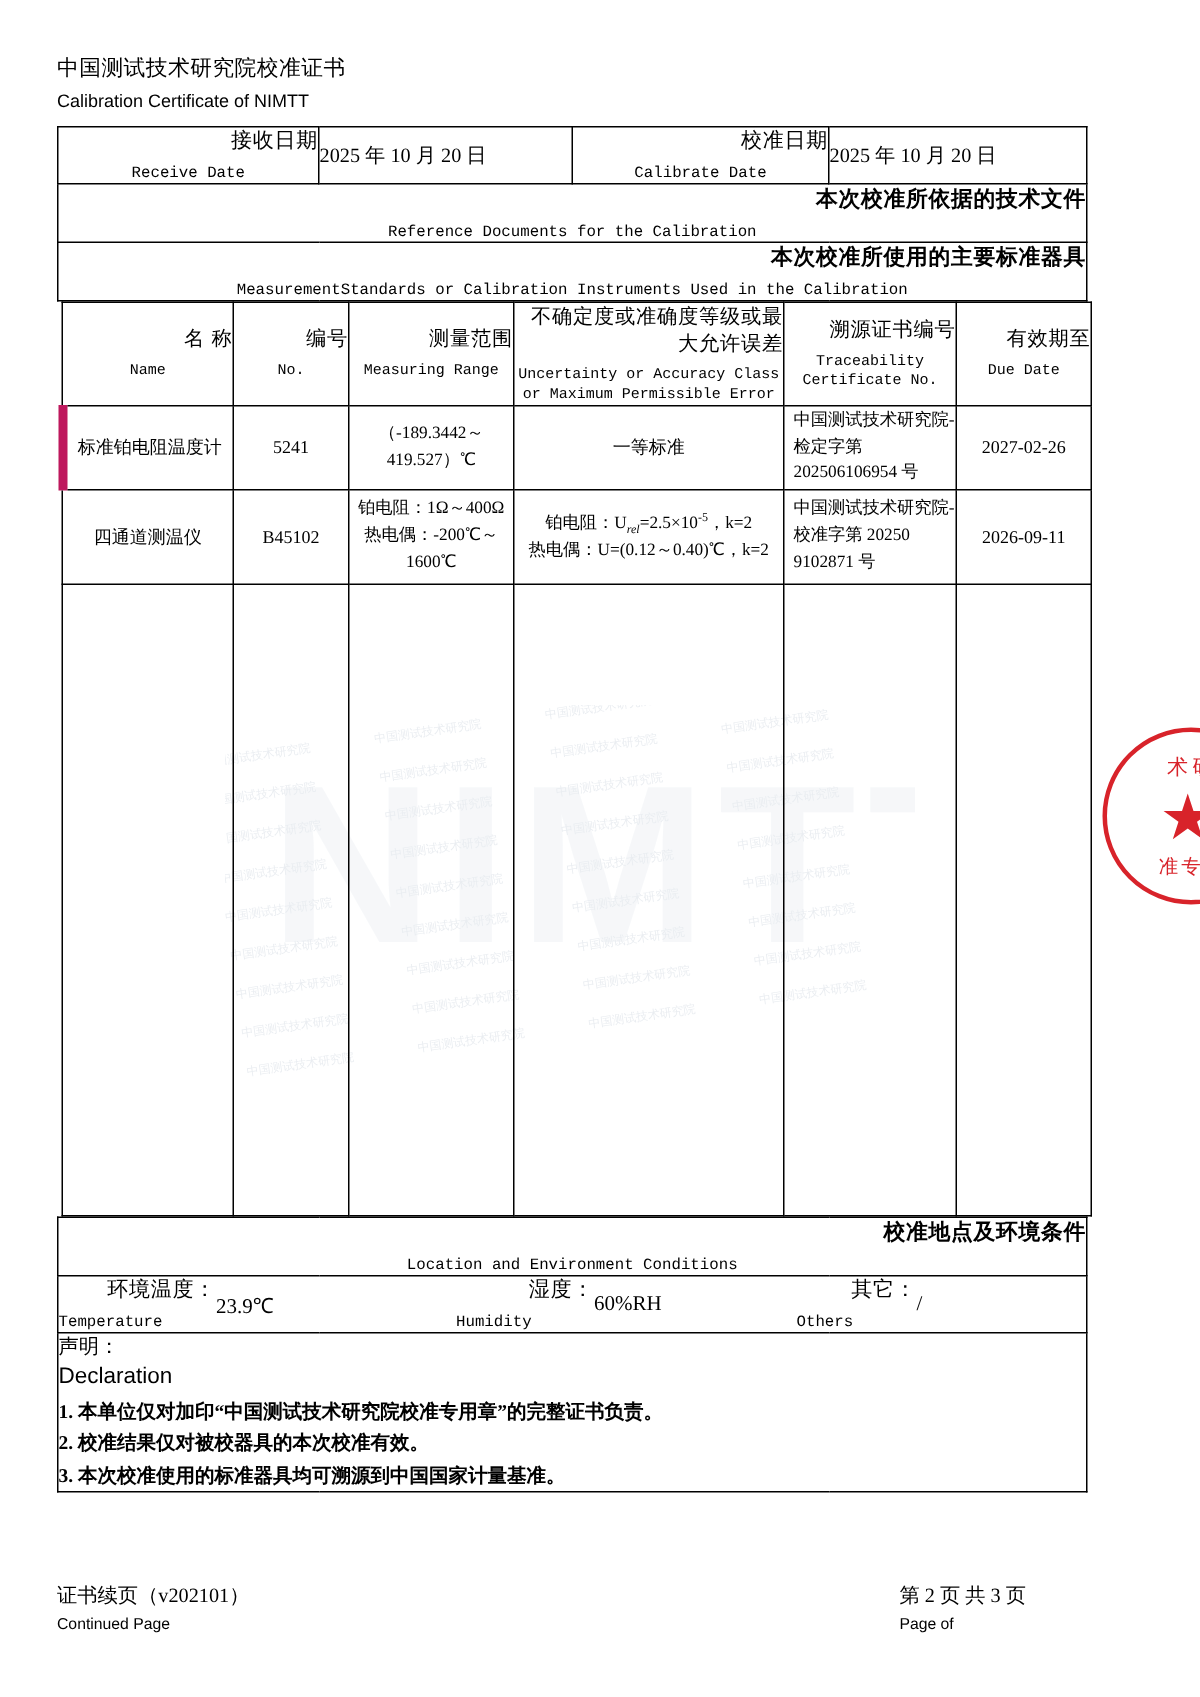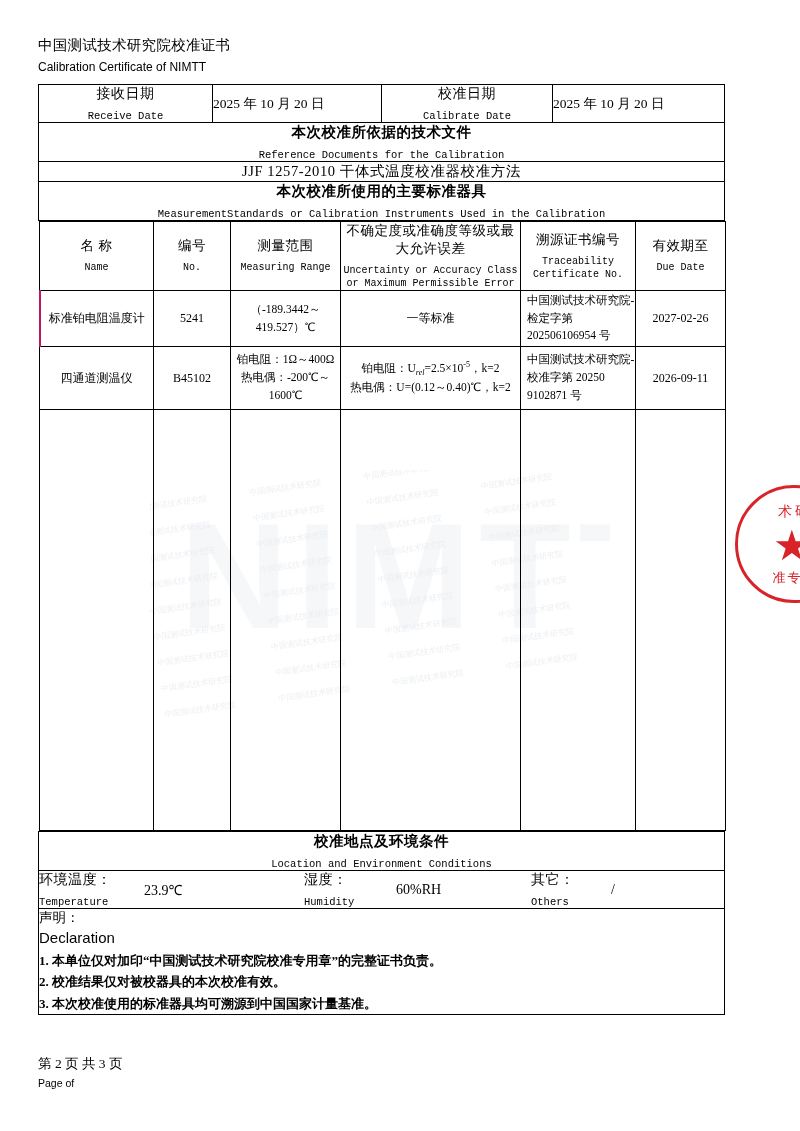--- a/index.html
+++ b/index.html
@@ -55,22 +55,23 @@
     border-collapse: collapse;
     table-layout: fixed;
   }
   table.main td {
     border: 1px solid #000;
     padding: 0;
     vertical-align: middle;
   }
   .cn-line {
     font-size: 14px;
-    font-family: Liberation Serif, serif;
+    font-family: Liberation Sans, sans-serif;
     letter-spacing: 0.5px;
+    text-align: right;
   }
   .en-line {
     font-size: 10.5px;
     font-family: Liberation Mono, monospace;
     margin-top: 7px;
   }
   .cell-pad { padding: 7px 6px; }
 
   .lbl-cell { text-align: center; }
   .val-cell {
@@ -314,25 +315,20 @@
       <td class="val-cell">2025 年 10 月 20 日</td>
     </tr>
 
     <tr>
       <td class="band" colspan="4">
         <div class="cn-line">本次校准所依据的技术文件</div>
         <div class="en-line">Reference Documents for the Calibration</div>
       </td>
     </tr>
 
-    <tr>
-      <td class="docrow" colspan="4">
-        <div class="cn-line">JJF 1257-2010 干体式温度校准器校准方法</div>
-      </td>
-    </tr>
 
     <tr>
       <td class="band" colspan="4">
         <div class="cn-line">本次校准所使用的主要标准器具</div>
         <div class="en-line">MeasurementStandards or Calibration Instruments Used in the Calibration</div>
       </td>
     </tr>
 
     <tr>
       <td colspan="4" style="padding:0; border:none;">
@@ -367,21 +363,21 @@
               <div class="cn-line">溯源证书编号</div>
               <div class="en-line">Traceability Certificate No.</div>
             </td>
             <td style="border-right:1px solid #000;border-bottom:1px solid #000;">
               <div class="cn-line">有效期至</div>
               <div class="en-line">Due Date</div>
             </td>
           </tr>
 
           <tr class="row-a">
-            <td class="body-cell" style="border-left:2px solid #be185d;border-right:1px solid #000;">标准铂电阻温度计</td>
+            <td class="body-cell" style="border-left:6px solid #be185d;border-right:1px solid #000;">标准铂电阻温度计</td>
             <td class="body-cell" style="border-right:1px solid #000;">5241</td>
             <td class="body-cell small" style="border-right:1px solid #000;">（-189.3442～419.527）℃</td>
             <td class="body-cell" style="border-right:1px solid #000;">一等标准</td>
             <td class="body-cell small" style="border-right:1px solid #000;text-align:left;padding-left:6px;">中国测试技术研究院-检定字第 202506106954 号</td>
             <td class="body-cell" style="border-right:1px solid #000;">2027-02-26</td>
           </tr>
 
           <tr class="row-b">
             <td class="body-cell" style="border-left:1px solid #000;border-right:1px solid #000;">四通道测温仪</td>
             <td class="body-cell" style="border-right:1px solid #000;">B45102</td>
@@ -461,19 +457,23 @@
     </table>
 
   <div class="seal">
     <div class="seal-ring"></div>
     <div class="seal-top">术研</div>
     <div class="seal-star">★</div>
     <div class="seal-bottom">准专用</div>
   </div>
 
   <div class="footer">
+    <div class="footer-left">
+      <div class="cn">证书续页（v202101）</div>
+      <div class="en">Continued Page</div>
+    </div>
     <div class="footer-right">
       <div class="cn">第 2 页 共 3 页</div>
       <div class="en">Page of</div>
     </div>
   </div>
 
 </div>
 
 </body></html>

